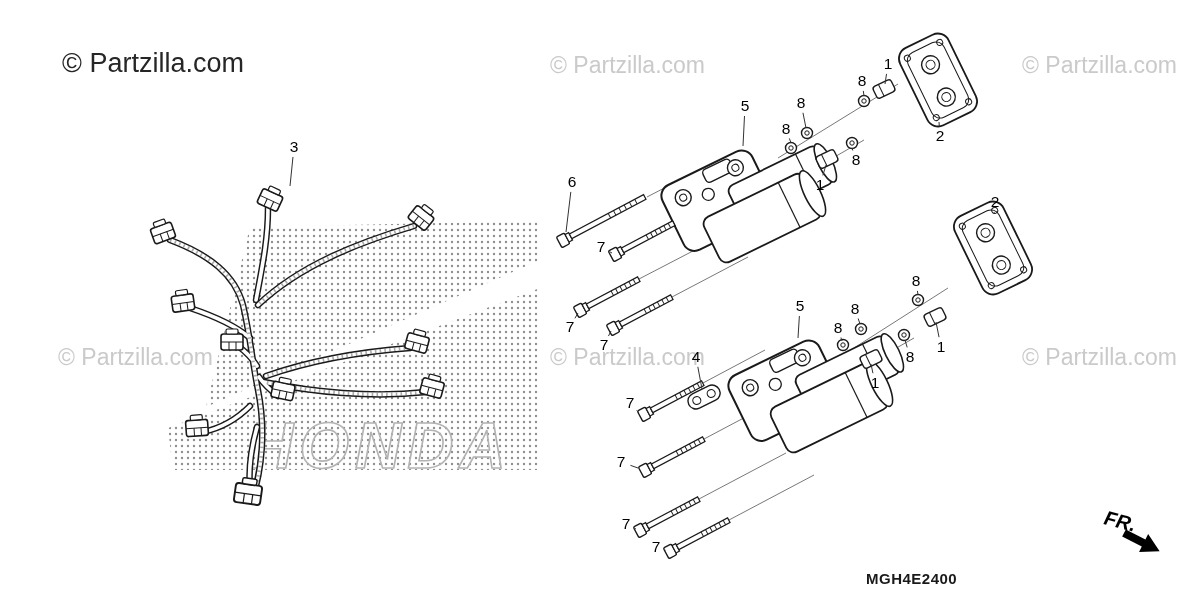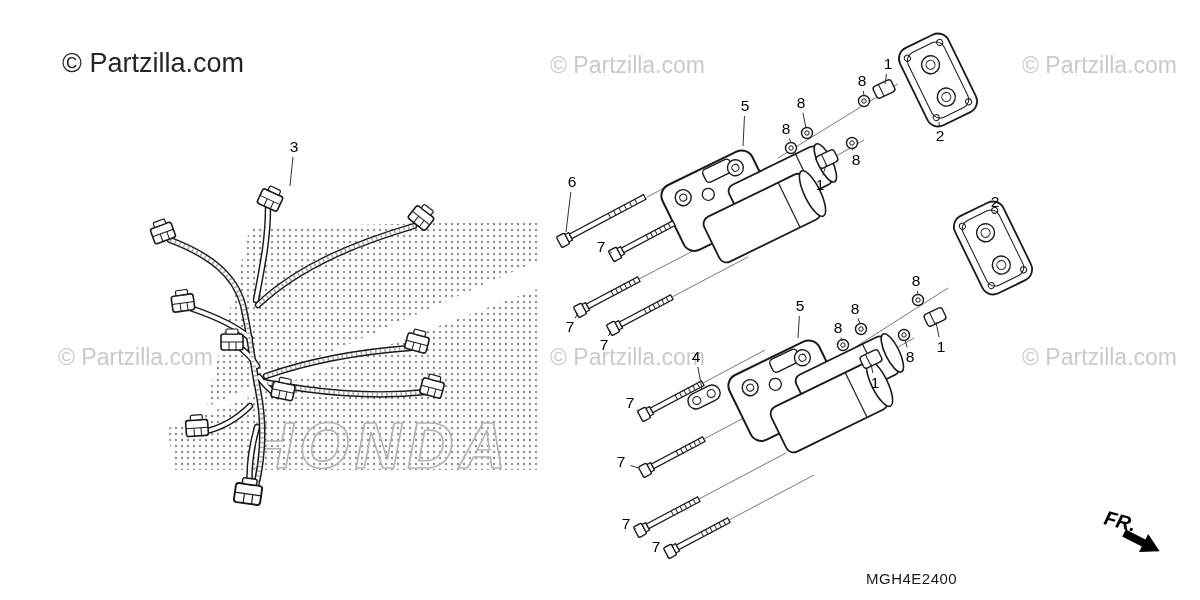--- a/index.html
+++ b/index.html
@@ -10,21 +10,21 @@
   svg.art{position:absolute;left:0;top:0;}
   .watermark{position:absolute;white-space:nowrap;user-select:none;text-align:center;}
   .watermark.dark{font-size:27px;color:#262626;}
   .watermark.light{font-size:23px;color:#cacaca;}
   .callout{
     position:absolute;transform:translate(-50%,-50%);
     font-size:15.5px;color:#000;line-height:1;
   }
   .diagram-code{
     position:absolute;left:866px;top:570px;
-    font-size:15px;font-weight:normal;color:#1a1a1a;letter-spacing:.5px;
+    font-size:15px;font-weight:bold;color:#1a1a1a;letter-spacing:.5px;
   }
 </style>
 </head>
 <body>
 
 <div class="stage">
 
   <svg class="art" width="1200" height="600" viewBox="0 0 1200 600">
     <defs>
       <pattern id="dots" width="6" height="6" patternUnits="userSpaceOnUse">

